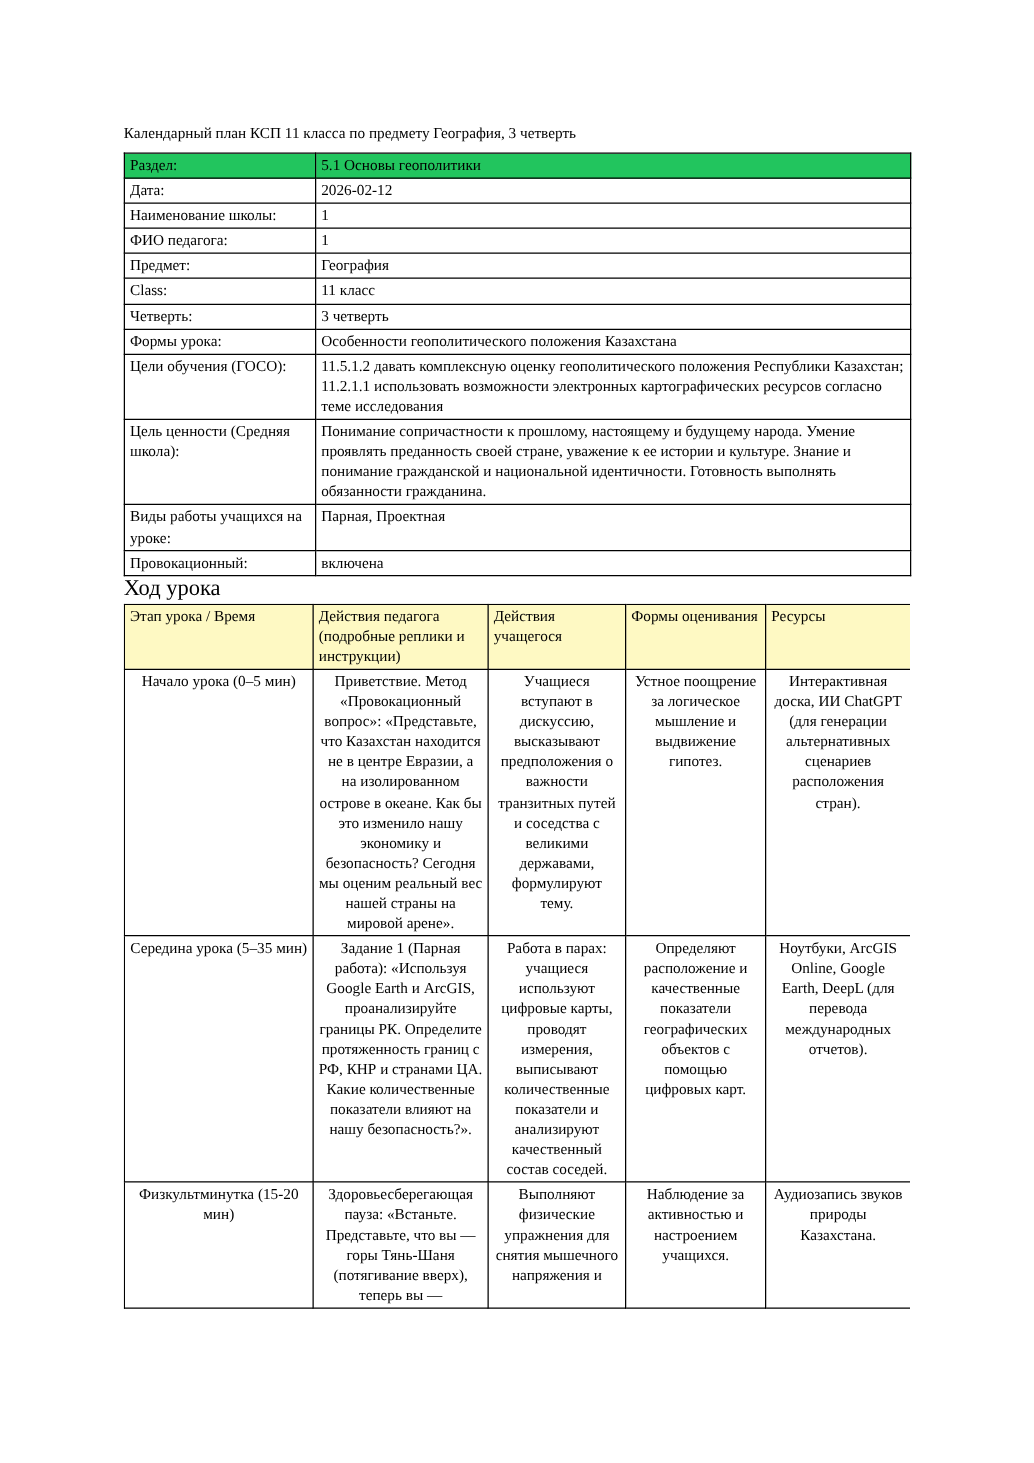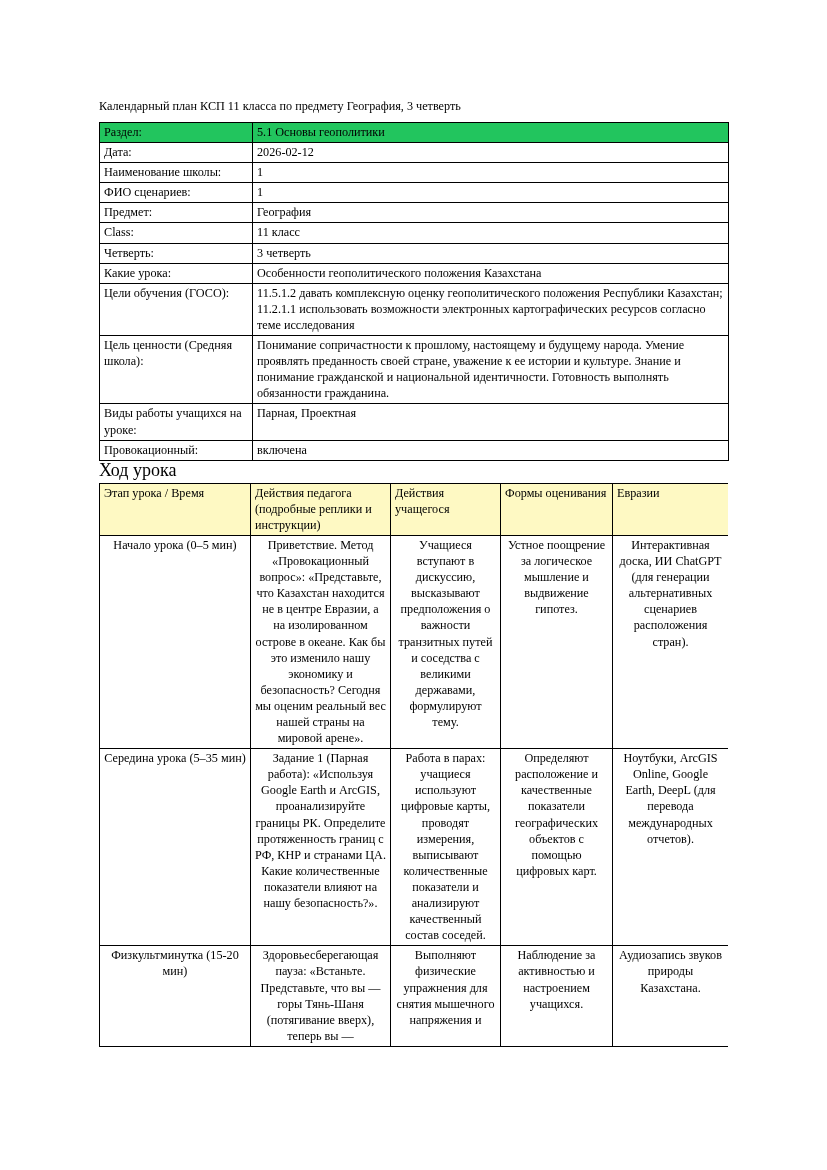--- a/index.html
+++ b/index.html
@@ -89,37 +89,37 @@
       </tr>
       <tr>
         <td class="lbl">Дата:</td>
         <td>2026-02-12</td>
       </tr>
       <tr>
         <td class="lbl">Наименование школы:</td>
         <td>1</td>
       </tr>
       <tr>
-        <td class="lbl">ФИО сценариев:</td>
+        <td class="lbl">ФИО педагога:</td>
         <td>1</td>
       </tr>
       <tr>
         <td class="lbl">Предмет:</td>
         <td>География</td>
       </tr>
       <tr>
         <td class="lbl">Class:</td>
         <td>11 класс</td>
       </tr>
       <tr>
         <td class="lbl">Четверть:</td>
         <td>3 четверть</td>
       </tr>
       <tr>
-        <td class="lbl">Какие урока:</td>
+        <td class="lbl">Формы урока:</td>
         <td>Особенности геополитического положения Казахстана</td>
       </tr>
       <tr>
         <td class="lbl">Цели обучения (ГОСО):</td>
         <td>11.5.1.2 давать комплексную оценку геополитического положения Республики Казахстан; 11.2.1.1 использовать возможности электронных картографических ресурсов согласно теме исследования</td>
       </tr>
       <tr>
         <td class="lbl">Цель ценности (Средняя школа):</td>
         <td>Понимание сопричастности к прошлому, настоящему и будущему народа. Умение проявлять преданность своей стране, уважение к ее истории и культуре. Знание и понимание гражданской и национальной идентичности. Готовность выполнять обязанности гражданина.</td>
       </tr>
@@ -144,21 +144,21 @@
           <col class="c3">
           <col class="c4">
           <col class="c5">
         </colgroup>
       <thead>
         <tr>
           <td>Этап урока / Время</td>
           <td>Действия педагога (подробные реплики и инструкции)</td>
           <td>Действия учащегося</td>
           <td>Формы оценивания</td>
-          <td>Евразии</td>
+          <td>Ресурсы</td>
         </tr>
       </thead>
       <tbody>
         <tr>
           <td>Начало урока (0–5 мин)</td>
           <td>Приветствие. Метод «Провокационный вопрос»: «Представьте, что Казахстан находится не в центре Евразии, а на изолированном острове в океане. Как бы это изменило нашу экономику и безопасность? Сегодня мы оценим реальный вес нашей страны на мировой арене».</td>
           <td>Учащиеся вступают в дискуссию, высказывают предположения о важности транзитных путей и соседства с великими державами, формулируют тему.</td>
           <td>Устное поощрение за логическое мышление и выдвижение гипотез.</td>
           <td>Интерактивная доска, ИИ ChatGPT (для генерации альтернативных сценариев расположения стран).</td>
         </tr>

